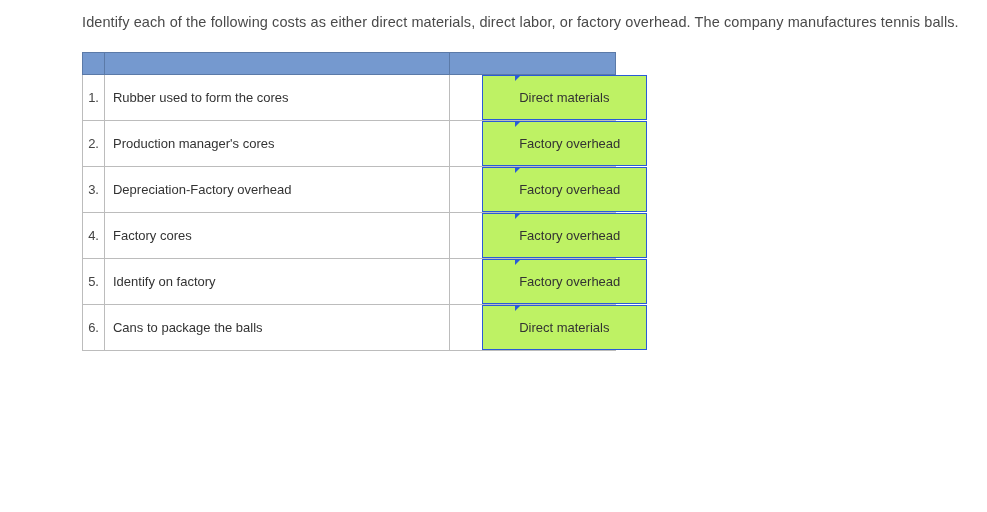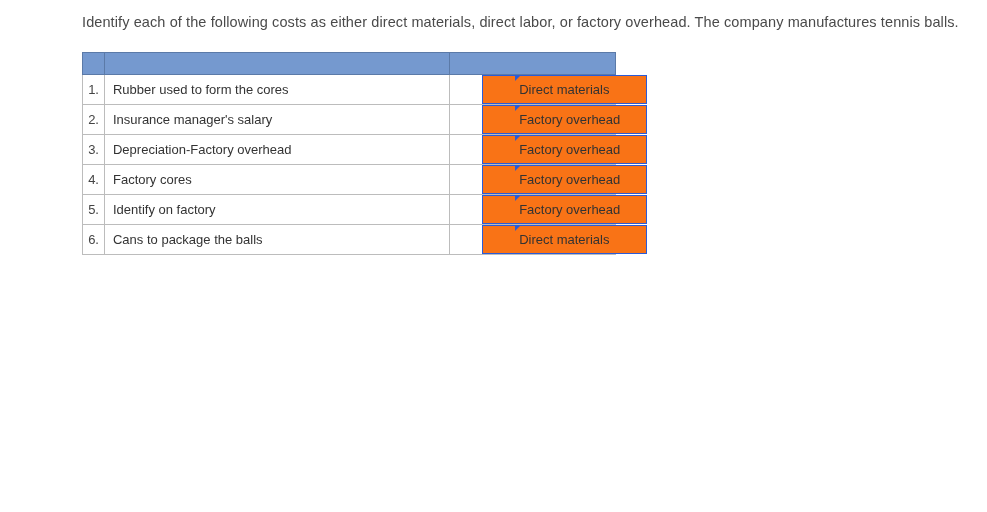--- a/index.html
+++ b/index.html
@@ -45,24 +45,24 @@
     padding-left: 8px;
   }
   .col-ans {
     width: 166px;
     padding: 0;
   }
   .answer-cell {
     border: 1px solid #2a5bd7;
     height: 100%;
     width: 100%;
-    padding: 6px 4px;
+    padding: 14px 4px;
     font-size: 13px;
     color: #333;
-    background: #f97316;
+    background: #bef264;
     position: relative;
   }
   .tri {
     position: absolute;
     top: 0;
     left: 0;
     width: 0;
     height: 0;
     border-style: solid;
     border-width: 5px 5px 0 0;
@@ -85,21 +85,21 @@
   <tbody>
     <tr>
       <td class="col-num">1.</td>
       <td class="col-desc">Rubber used to form the cores</td>
       <td class="col-ans">
           <div class="answer-cell"><span class="tri"></span><span>Direct materials</span></div>
         </td>
     </tr>
     <tr>
       <td class="col-num">2.</td>
-      <td class="col-desc">Insurance manager's salary</td>
+      <td class="col-desc">Production manager's cores</td>
       <td class="col-ans">
           <div class="answer-cell"><span class="tri"></span><span>Factory overhead</span></div>
         </td>
     </tr>
     <tr>
       <td class="col-num">3.</td>
       <td class="col-desc">Depreciation-Factory overhead</td>
       <td class="col-ans">
           <div class="answer-cell"><span class="tri"></span><span>Factory overhead</span></div>
         </td>

